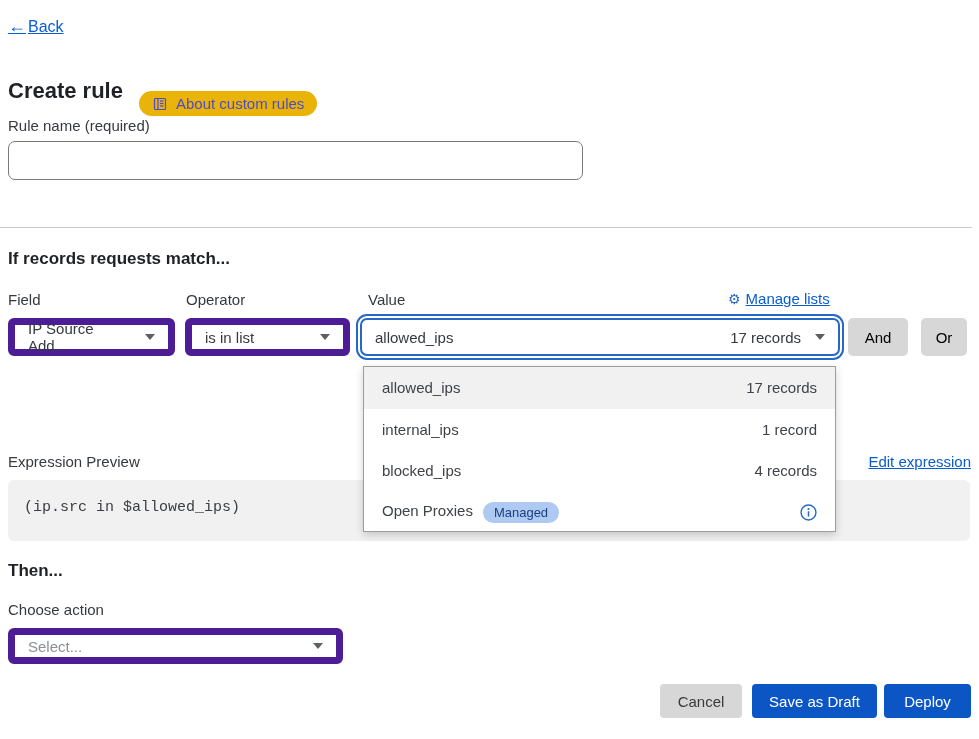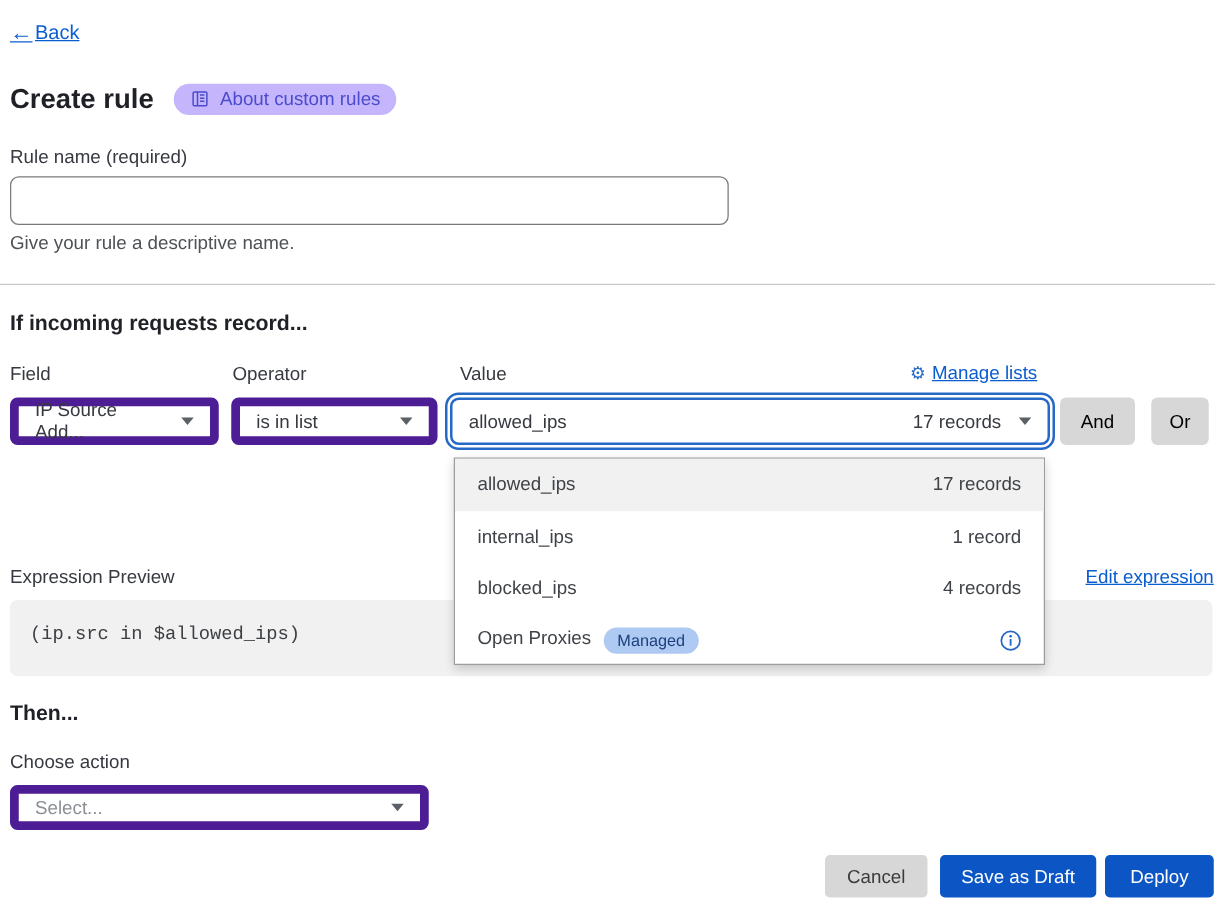--- a/index.html
+++ b/index.html
@@ -9,22 +9,22 @@
 
   .link { color:#0a5dd0; text-decoration:underline; cursor:pointer; }
 
   
   .back { position:absolute; left:8px; top:16px; font-size:16px; display:flex; align-items:center; gap:2px; }
   .back .arrow { text-decoration:none; font-size:18px; }
 
   
   .title-row { position:absolute; left:8px; top:66px; display:flex; align-items:center; gap:16px; }
   .page-title { font-size:22px; font-weight:700; color:#1f2127; }
-  .about-pill { display:flex; align-items:center; gap:8px; background:#c4b5fd; color:#4b4bcb;
-                font-size:15px; padding:4px 13px; border-radius:14px; cursor:pointer; }
+  .about-pill { display:flex; align-items:center; gap:8px; background:#eab308; color:#4b4bcb;
+                font-size:15px; padding:4px 13px; border-radius:14px; cursor:pointer;margin-top:25px; }
   .about-pill svg { display:block; }
 
   
   .field-label { position:absolute; font-size:15px; color:#36393f; }
   .rule-name-input { position:absolute; left:8px; top:141px; width:575px; height:39px;
                      border:1px solid #7a7a7a; border-radius:7px; font-size:15px; padding:0 12px;
                      outline:none; background:#fff; }
   .helper { position:absolute; left:8px; top:186px; font-size:15px; color:#4e5257; }
 
   .divider { position:absolute; left:0; width:972px; height:0; border-top:1px solid #c9c9c9; }
@@ -101,25 +101,24 @@
         <line x1="8" y1="5" x2="11.5" y2="5"></line>
         <line x1="8" y1="7.5" x2="11.5" y2="7.5"></line>
         <line x1="8" y1="10" x2="11.5" y2="10"></line>
       </svg>
       <span>About custom rules</span>
     </span>
   </div>
 
   <label class="field-label" style="left:8px; top:117px;">Rule name (required)</label>
   <input class="rule-name-input" type="text" value="" style="">
-  <div class="helper">Give your rule a descriptive name.</div>
 
   <div class="divider" style="top:227px;"></div>
 
-  <h2 class="section-heading" style="top:249px;">If incoming requests record...</h2>
+  <h2 class="section-heading" style="top:249px;">If records requests match...</h2>
 
   <label class="field-label" style="left:8px; top:291px;">Field</label>
   <label class="field-label" style="left:186px; top:291px;">Operator</label>
   <label class="field-label" style="left:368px; top:291px;">Value</label>
 
   <span class="manage-lists">
     <span class="gear">⚙</span>
     <span class="link">Manage lists</span>
   </span>
 

